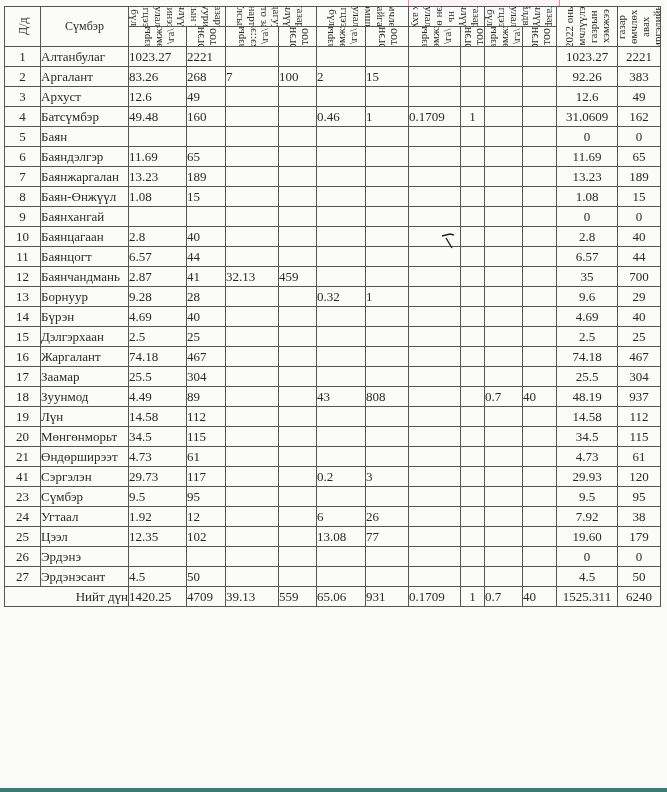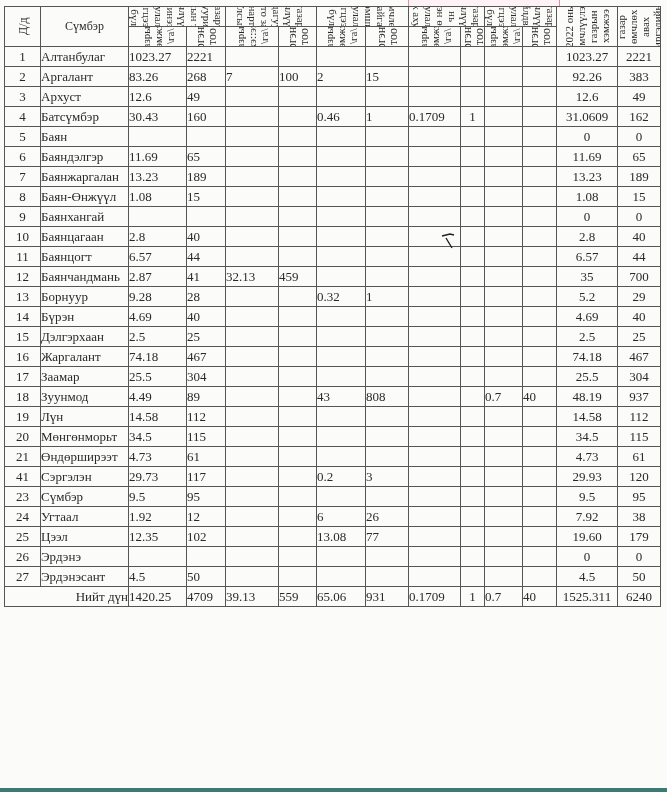--- a/index.html
+++ b/index.html
@@ -166,21 +166,21 @@
         <td class="num"></td>
         <td class="num-c"></td>
         <td class="num"></td>
         <td class="num"></td>
         <td class="num-c">12.6</td>
         <td class="num-c">49</td>
       </tr>
       <tr>
         <td class="c-no">4</td>
         <td class="c-name">Батсүмбэр</td>
-        <td class="num">30.43</td>
+        <td class="num">49.48</td>
         <td class="num">160</td>
         <td class="num"></td>
         <td class="num"></td>
         <td class="num">0.46</td>
         <td class="num">1</td>
         <td class="num">0.1709</td>
         <td class="num-c">1</td>
         <td class="num"></td>
         <td class="num"></td>
         <td class="num-c">31.0609</td>
@@ -320,21 +320,21 @@
         <td class="num">9.28</td>
         <td class="num">28</td>
         <td class="num"></td>
         <td class="num"></td>
         <td class="num">0.32</td>
         <td class="num">1</td>
         <td class="num"></td>
         <td class="num-c"></td>
         <td class="num"></td>
         <td class="num"></td>
-        <td class="num-c">5.2</td>
+        <td class="num-c">9.6</td>
         <td class="num-c">29</td>
       </tr>
       <tr>
         <td class="c-no">14</td>
         <td class="c-name">Бүрэн</td>
         <td class="num">4.69</td>
         <td class="num">40</td>
         <td class="num"></td>
         <td class="num"></td>
         <td class="num"></td>

